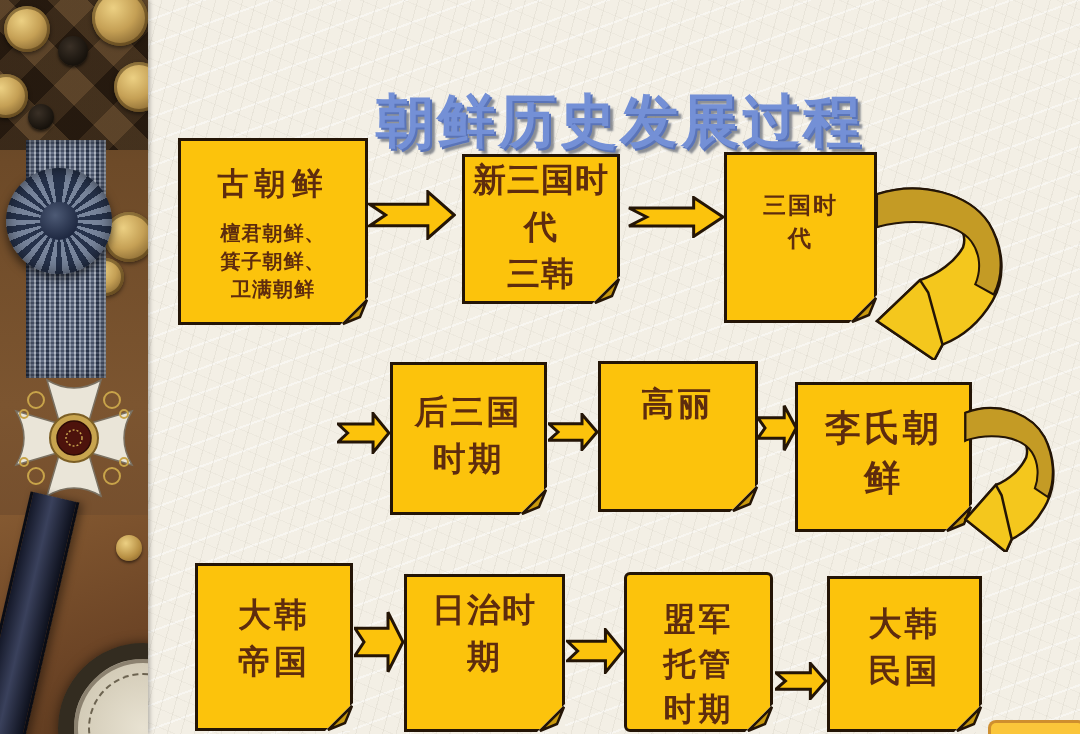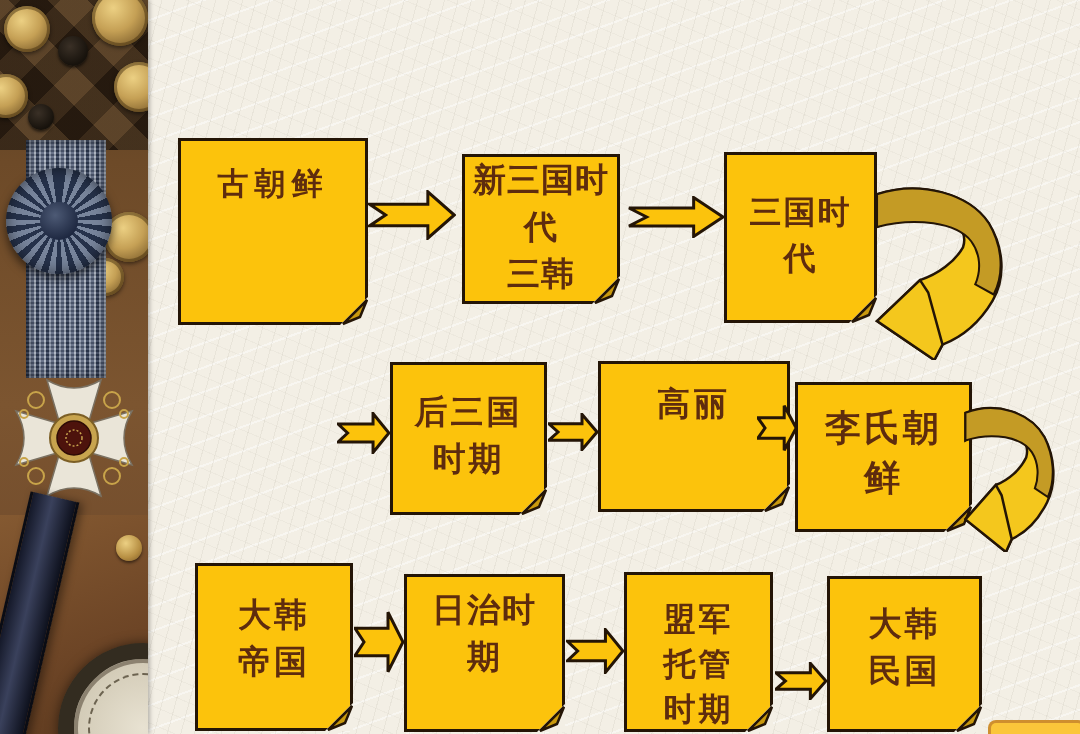--- a/index.html
+++ b/index.html
@@ -65,34 +65,34 @@
     color:#5e2c0e;text-align:center;font-weight:bold;}
   .note-text{white-space:pre-line;}
   .fold{position:absolute;right:-3px;bottom:-3px;width:30px;height:30px;}
 
   .b0{left:178px;top:138px;width:190px;height:187px;}
   .b0 .note-title{margin-top:22px;font-size:31px;letter-spacing:6px;}
   .b0 .note-sub{margin-top:14px;font-size:20px;line-height:1.4;letter-spacing:1px;}
   .b1{left:462px;top:154px;width:158px;height:150px;}
   .b1 .note-text{font-size:33px;line-height:1.42;letter-spacing:1px;}
   .b2{left:724px;top:152px;width:153px;height:171px;}
-  .b2 .note-text{padding-top:34px;font-size:32px;line-height:1.45;letter-spacing:2px;}
+  .b2 .note-text{padding-top:34px;font-size:23px;line-height:1.45;letter-spacing:2px;}
   .b3{left:173px;top:367px;width:164px;height:143px;display:flex;align-items:center;justify-content:center;}
   .b3 .note-text{font-size:26px;letter-spacing:0px;}
   .b4{left:390px;top:362px;width:157px;height:153px;}
   .b4 .note-text{padding-top:24px;font-size:33px;line-height:1.42;letter-spacing:3px;}
-  .b5{left:598px;top:361px;width:192px;height:151px;}
+  .b5{left:598px;top:361px;width:160px;height:151px;}
   .b5 .note-text{padding-top:18px;font-size:33px;letter-spacing:4px;}
   .b6{left:795px;top:382px;width:177px;height:150px;}
   .b6 .note-text{padding-top:18px;font-size:36px;line-height:1.4;letter-spacing:3px;}
   .b7{left:195px;top:563px;width:158px;height:168px;}
   .b7 .note-text{padding-top:26px;font-size:33px;line-height:1.42;letter-spacing:3px;}
   .b8{left:404px;top:574px;width:161px;height:158px;}
   .b8 .note-text{padding-top:10px;font-size:33px;line-height:1.42;letter-spacing:2px;}
-  .b9{left:624px;top:572px;width:149px;height:160px;}
+  .b9{left:624px;top:572px;width:149px;height:160px;border-radius:6px;}
   .b9 .note-text{padding-top:22px;font-size:32px;line-height:1.4;letter-spacing:3px;}
   .b10{left:827px;top:576px;width:155px;height:156px;}
   .b10 .note-text{padding-top:22px;font-size:33px;line-height:1.42;letter-spacing:3px;}
 
   
   .arr{position:absolute;}
   .a1{left:368px;top:190px;width:88px;height:50px;}
   .a2{left:627px;top:196px;width:98px;height:42px;}
   .a3{left:337px;top:412px;width:53px;height:42px;}
   .a4{left:548px;top:413px;width:50px;height:38px;}
@@ -149,23 +149,27 @@
       <circle cx="74" cy="70" r="8" fill="none" stroke="#c8a44e" stroke-width="1.5" stroke-dasharray="2,2"></circle>
     </svg>
 
     <div class="wood-bottom">
       <div class="strap"></div>
       <div class="brass-button"></div>
       <div class="compass"></div>
     </div>
   </aside>
 
+  <h1 class="slide-title">朝鲜历史发展过程</h1>
 
   <div class="note b0">
     <div class="note-title">古朝鲜</div>
+    <div class="note-sub note-text">檀君朝鲜、
+箕子朝鲜、
+卫满朝鲜</div>
     <svg class="fold" viewBox="0 0 30 30">
       <polygon points="2,30 30,2 30,30" fill="#f3efe5"></polygon>
       <polygon points="5,29 29,5 22,22" fill="#c9990e" stroke="#241506" stroke-width="2.5"></polygon>
     </svg>
   </div>
 
   <svg class="arr a1" viewBox="0 0 100 56" preserveAspectRatio="none">
     <polygon points="2,16 68,16 68,2 98,28 68,54 68,40 2,40 20,28" fill="#fcc30c" stroke="#241506" stroke-width="3" vector-effect="non-scaling-stroke"></polygon>
   </svg>
 

